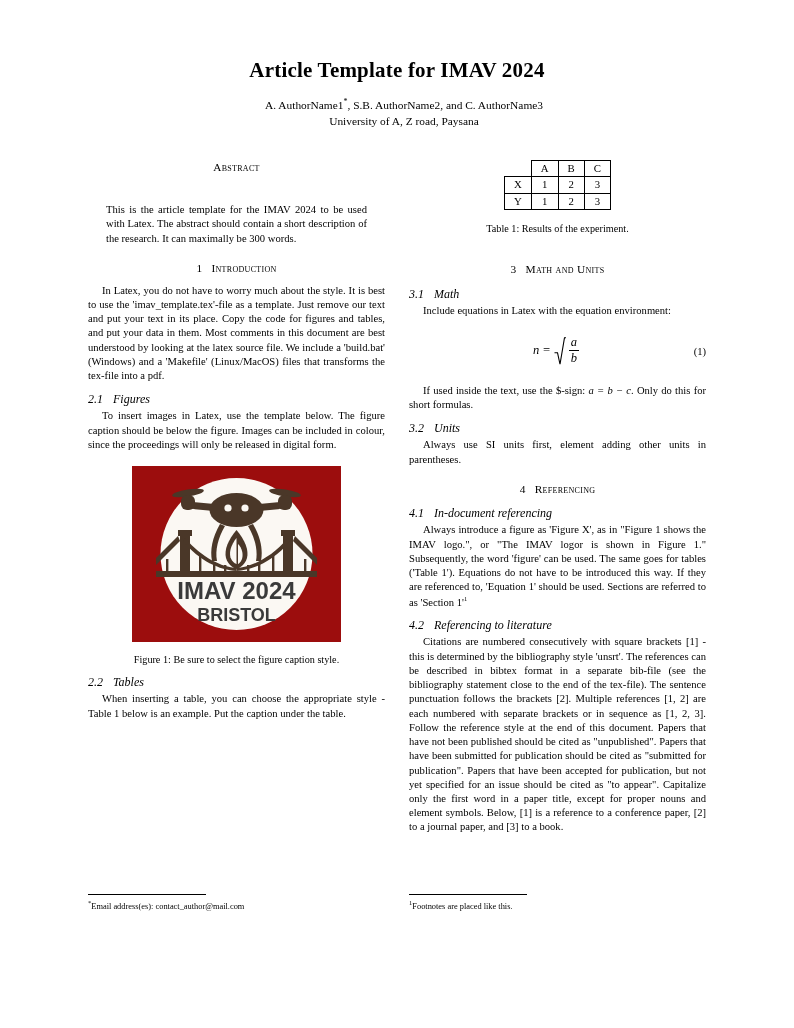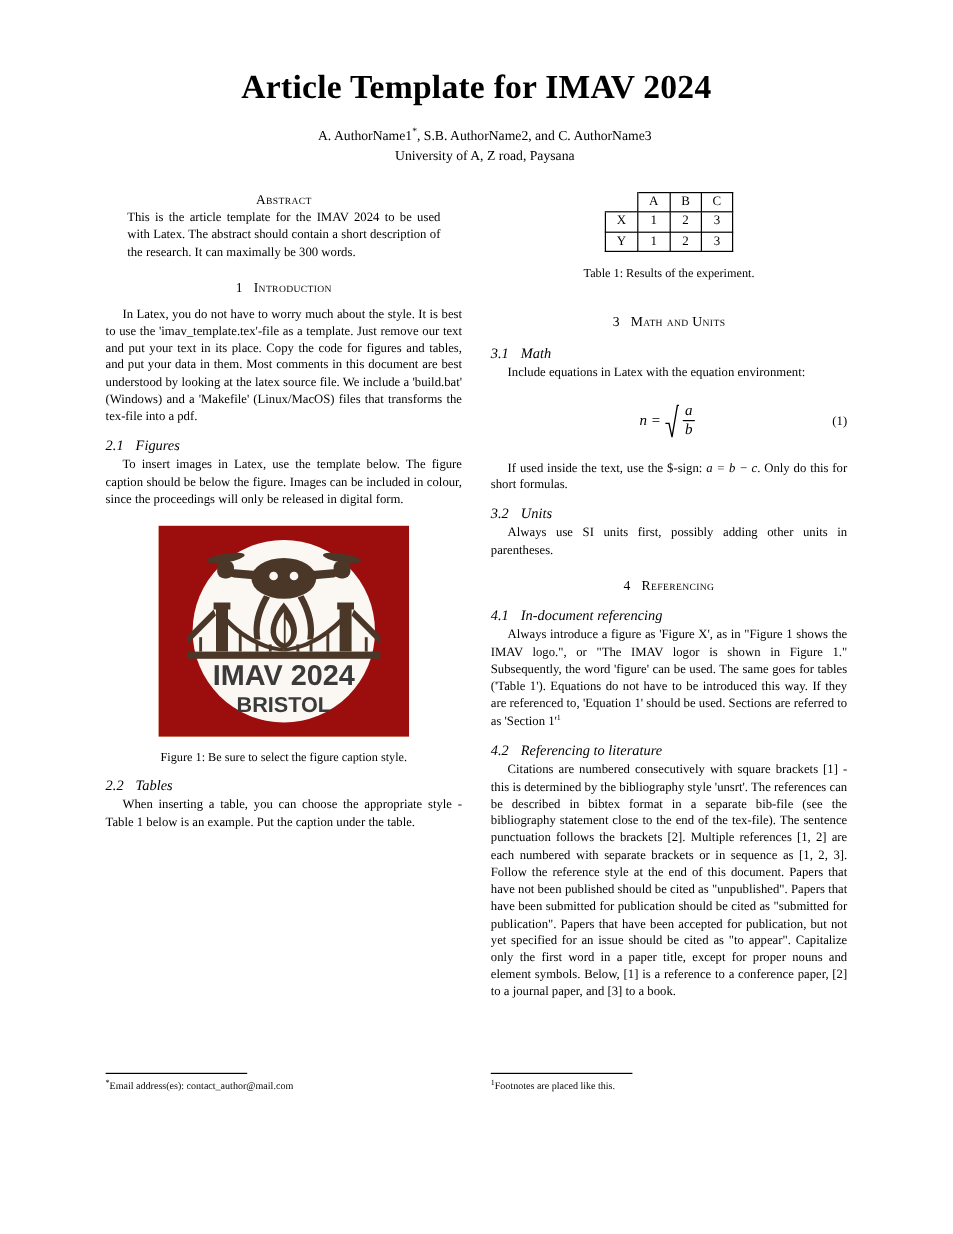--- a/index.html
+++ b/index.html
@@ -25,21 +25,21 @@
 
   
   .title-block {
     position: absolute;
     left: 60px;
     top: 58px;
     width: 674px;
     text-align: center;
   }
   .doc-title {
-    font-size: 28px;
+    font-size: 21px;
     font-weight: bold;
     letter-spacing: 0.2px;
     margin: 0 0 14px 0;
     line-height: 1.15;
   }
   .authors {
     font-size: 11.4px;
     line-height: 1.38;
     margin: 0;
   }
@@ -71,21 +71,21 @@
     hyphens: auto;
   }
   p + p { margin-top: 0; }
 
   
   .abstract-head {
     text-align: center;
     font-variant: small-caps;
     font-size: 11.2px;
     letter-spacing: 0.3px;
-    margin: 0 0 0 0;
+    margin: 0 0 28px 0;
     text-indent: 0;
   }
   .abstract-body {
     margin: 0 18px 0 18px;
     font-size: 10.6px;
     line-height: 1.36;
     text-align: justify;
     text-indent: 0;
   }
   .sec-head {
@@ -377,21 +377,21 @@
         </span>
       </div>
       <span class="eq-num">(1)</span>
     </div>
 
     <p><span>If used inside the text, use the $-sign: </span><span class="inline-math">a = b − c</span><span>. Only do this for short formulas.</span></p>
 
     <div class="subsec-head">
       <span class="num">3.2</span><span>Units</span>
     </div>
-    <p>Always use SI units first, possibly adding other units in parentheses.</p>
+    <p>Always use SI units first, element adding other units in parentheses.</p>
 
     <div class="sec-head">
       <span class="num">4</span><span>Referencing</span>
     </div>
 
     <div class="subsec-head">
       <span class="num">4.1</span><span>In-document referencing</span>
     </div>
     <p><span>Always introduce a figure as 'Figure X', as in "Figure 1 shows the IMAV logo.", or "The IMAV logor is shown in Figure 1." Subsequently, the word 'figure' can be used. The same goes for tables ('Table 1'). Equations do not have to be introduced this way. If they are referenced to, 'Equation 1' should be used. Sections are referred to as 'Section 1'</span><span class="fn-mark">1</span></p>
 

